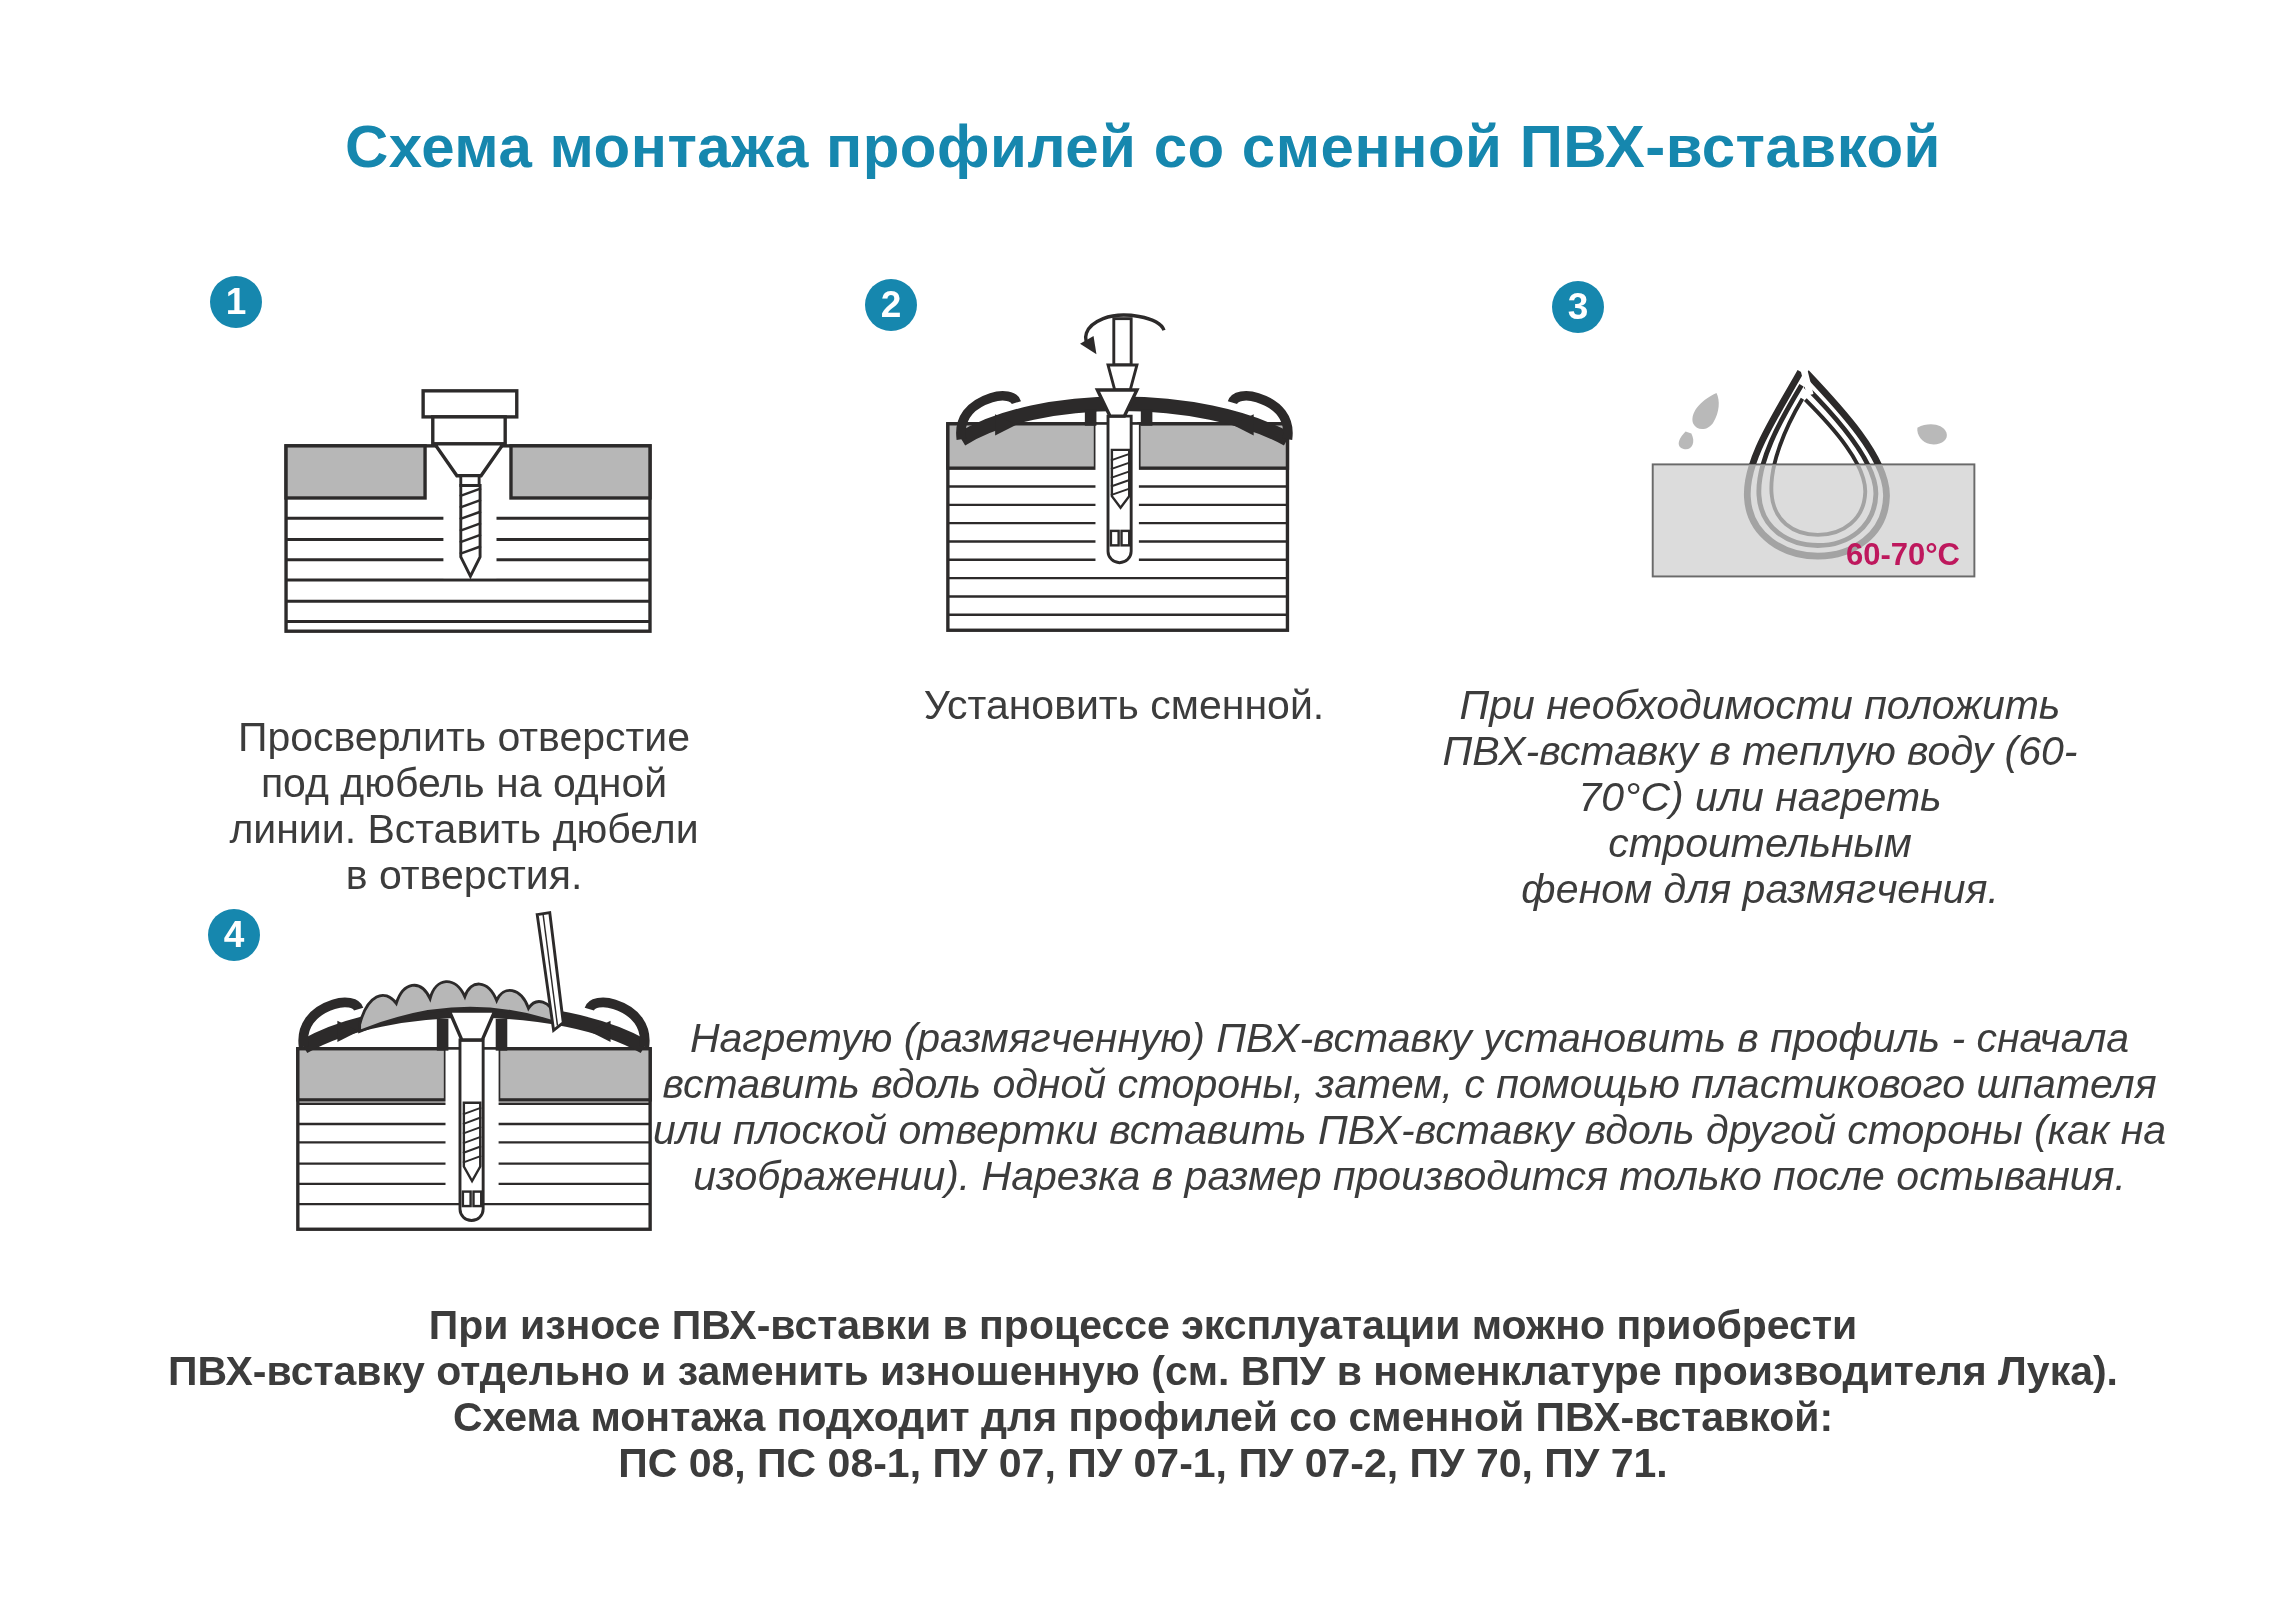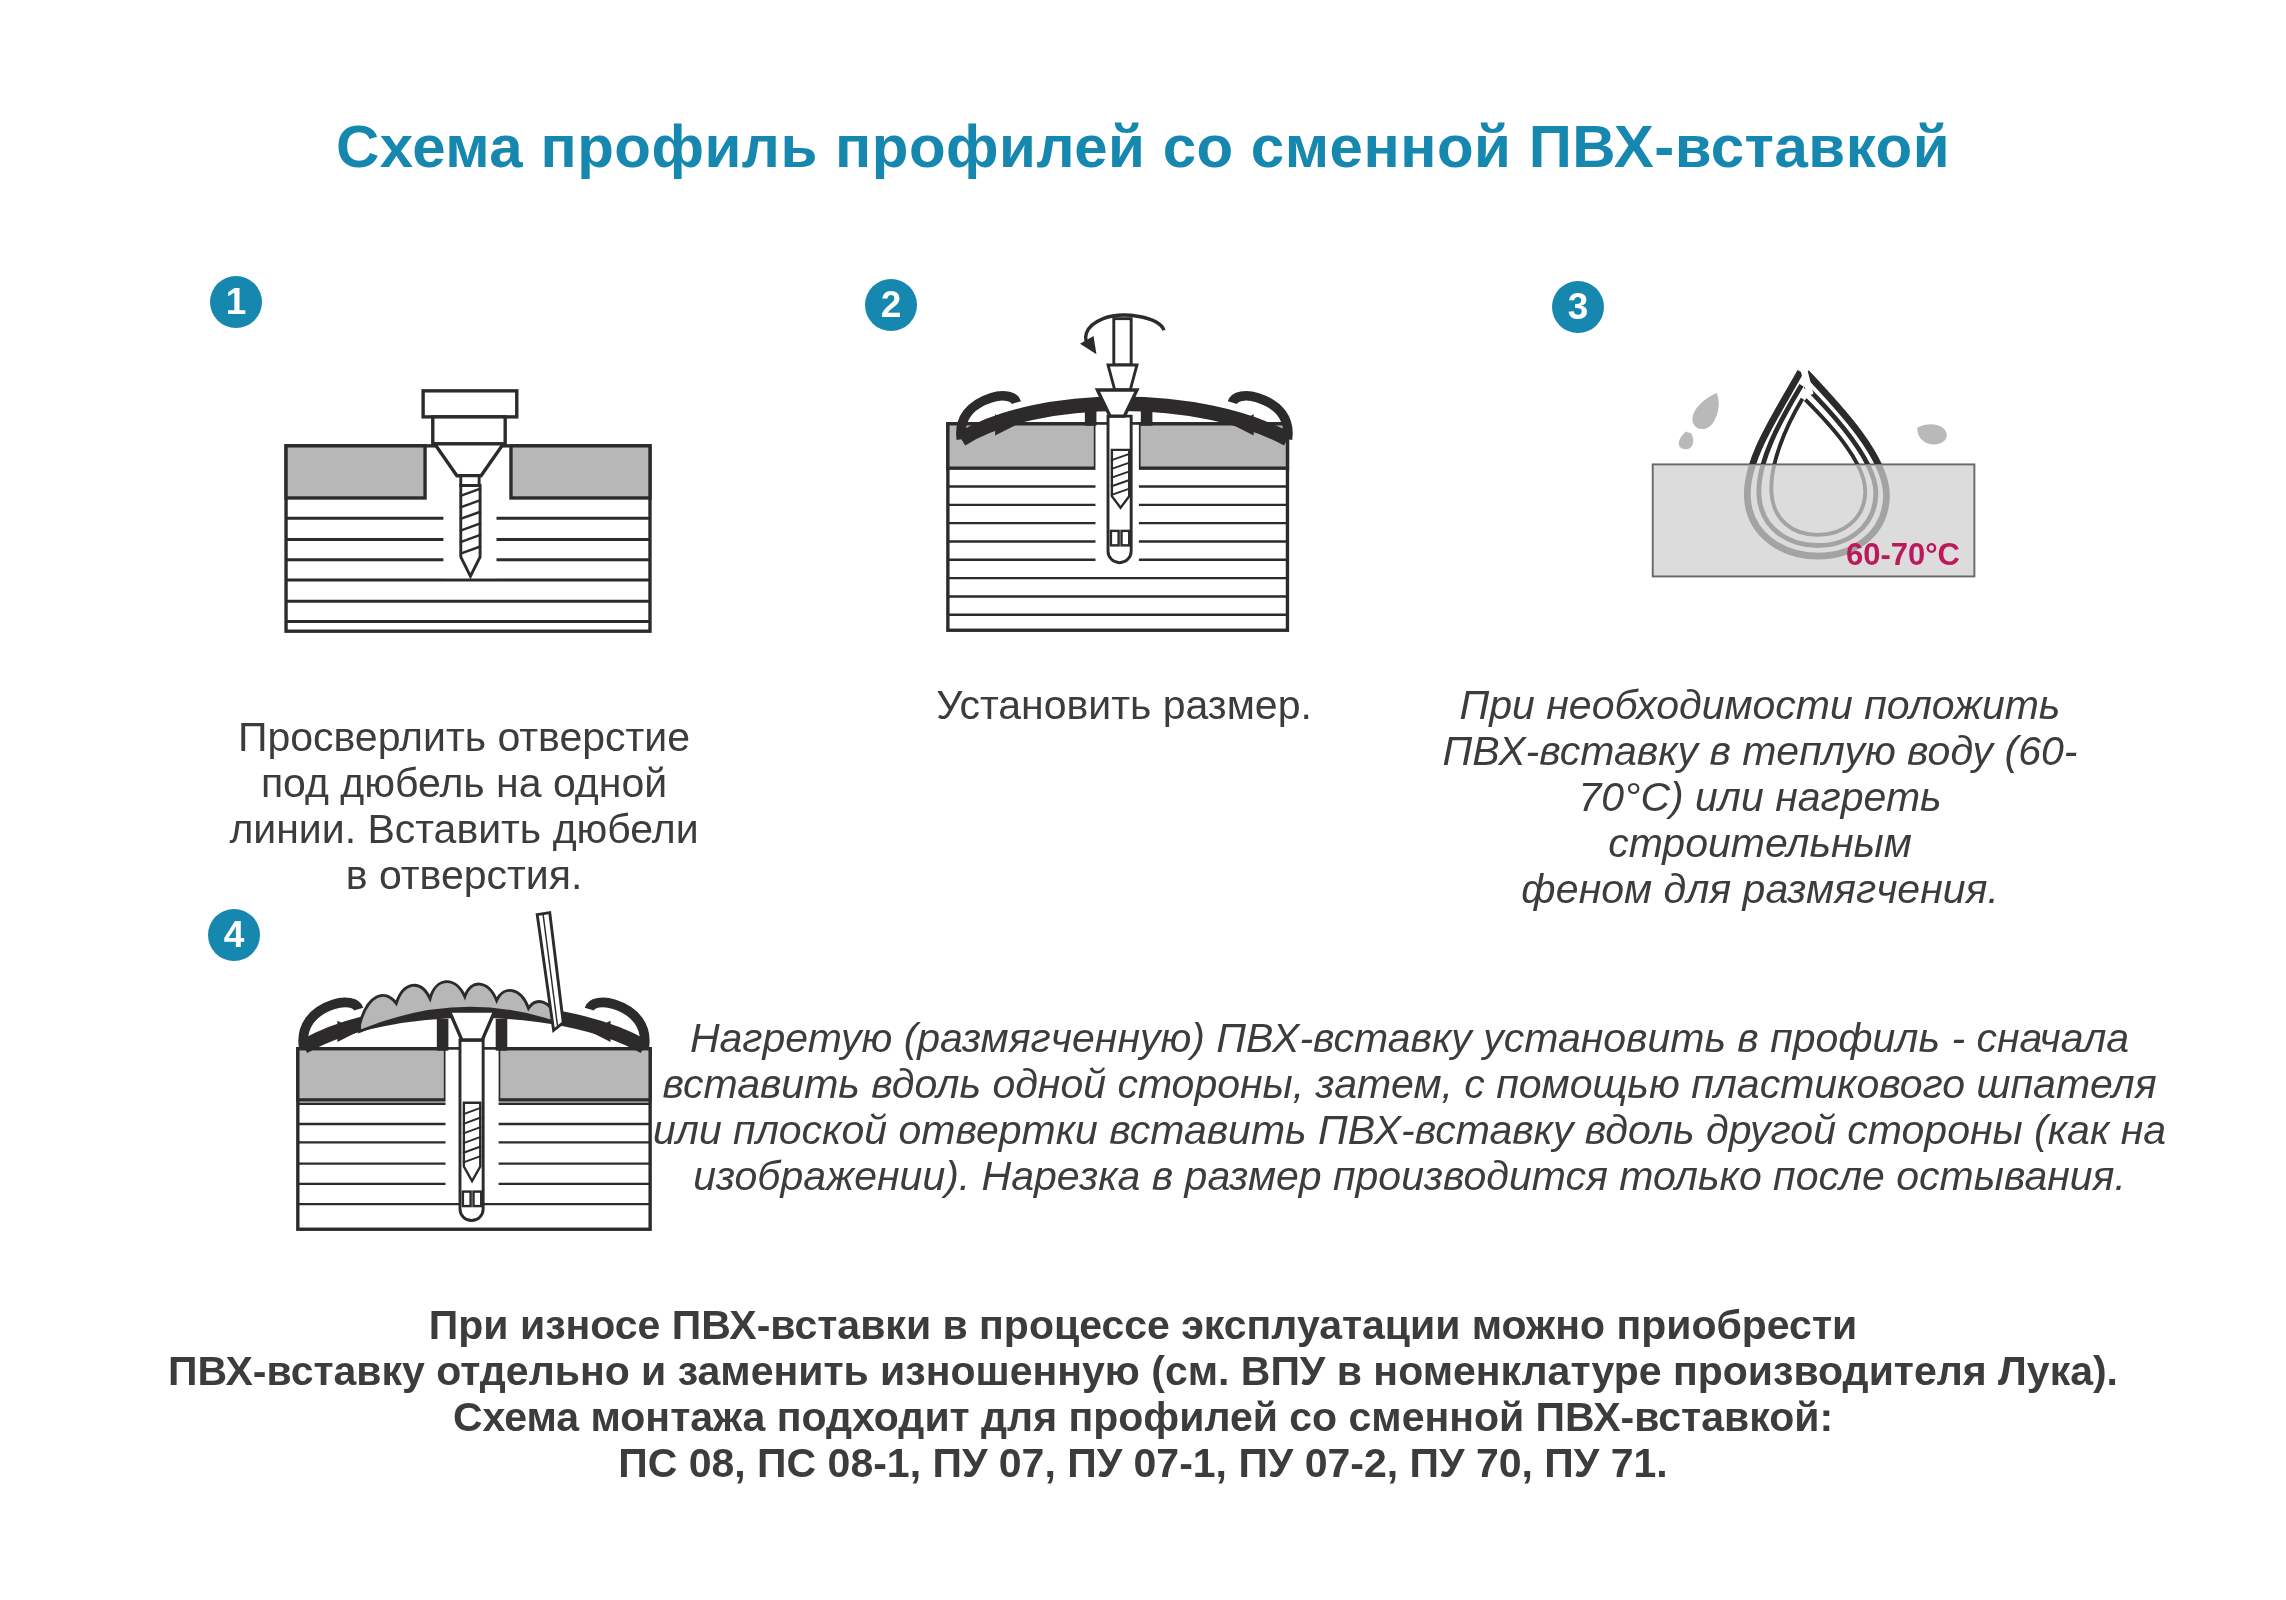--- a/index.html
+++ b/index.html
@@ -25,21 +25,21 @@
   }
   .footer{
     left:0;top:1302px;width:2286px;text-align:center;
     font-size:41px;line-height:46px;color:#3c3c3c;font-weight:bold;
   }
   svg{display:block;}
 </style>
 </head>
 <body>
 
-<div class="abs page-title">Схема профиль профилей со сменной ПВХ-вставкой</div>
+<div class="abs page-title">Схема монтажа профилей со сменной ПВХ-вставкой</div>
 
 <div class="abs badge" style="left:210px;top:276px;">1</div>
 <div class="abs badge" style="left:865px;top:279px;">2</div>
 <div class="abs badge" style="left:1552px;top:281px;">3</div>
 <div class="abs badge" style="left:208px;top:909px;">4</div>
 
 <svg class="abs" style="left:282px;top:386px;" width="373" height="251" viewBox="0 0 386 260">
   <g stroke="#2c2a2a" fill="#ffffff">
     <rect x="4" y="62" width="377" height="192" stroke-width="3.5"></rect>
     <line x1="4" y1="137" x2="381" y2="137" stroke-width="3"></line>
@@ -180,18 +180,18 @@
   </g>
   <path d="M72,126 C80,95 98,88 110,104 C117,82 135,78 145,99 C151,77 171,75 181,97 C187,79 205,79 214,101 C221,85 239,87 247,109 C255,97 269,101 276,119 L278,125 C210,101 140,105 72,133 Z" fill="#b7b7b7" stroke="#2c2a2a" stroke-width="3"></path>
   <polygon points="165,112 212,112 199,142 178,142" fill="#ffffff" stroke="#2c2a2a" stroke-width="3.5"></polygon>
   <g>
     <polygon points="256,12 269,10 283,124 273,132" fill="#ffffff" stroke="#2c2a2a" stroke-width="3"></polygon>
     <line x1="262" y1="11" x2="277" y2="127" stroke="#2c2a2a" stroke-width="1.5"></line>
   </g>
 </svg>
 
 <div class="abs cap" style="left:126px;top:682px;width:676px;margin-top:32px;">Просверлить отверстие<br>под дюбель на одной<br>линии. Вставить дюбели<br>в отверстия.</div>
-<div class="abs cap" style="left:786px;top:682px;width:676px;">Установить размер.</div>
+<div class="abs cap" style="left:786px;top:682px;width:676px;">Установить сменной.</div>
 <div class="abs cap" style="left:1422px;top:682px;width:676px;font-style:italic;">При необходимости положить<br>ПВХ-вставку в теплую воду (60-<br>70°C) или нагреть строительным<br>феном для размягчения.</div>
 <div class="abs cap" style="left:613px;top:1015px;width:1593px;font-style:italic;">Нагретую (размягченную) ПВХ-вставку установить в профиль - сначала<br>вставить вдоль одной стороны, затем, с помощью пластикового шпателя<br>или плоской отвертки вставить ПВХ-вставку вдоль другой стороны (как на<br>изображении). Нарезка в размер производится только после остывания.</div>
 
 <div class="abs footer">При износе ПВХ-вставки в процессе эксплуатации можно приобрести<br>ПВХ-вставку отдельно и заменить изношенную (см. ВПУ в номенклатуре производителя Лука).<br>Схема монтажа подходит для профилей со сменной ПВХ-вставкой:<br>ПС 08, ПС 08-1, ПУ 07, ПУ 07-1, ПУ 07-2, ПУ 70, ПУ 71.</div>
 
 
 </body></html>

